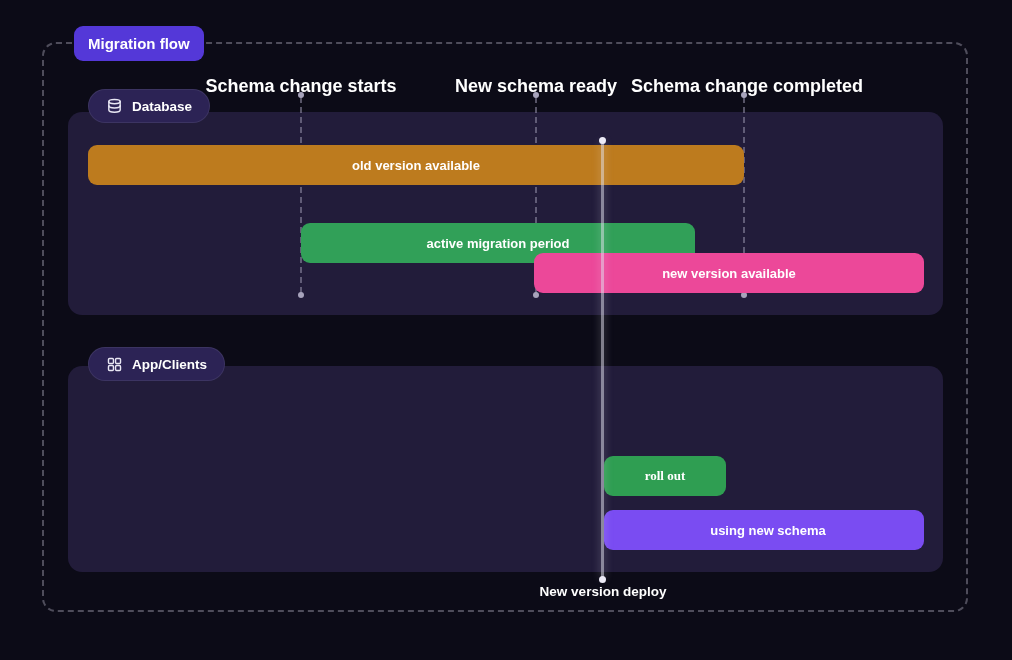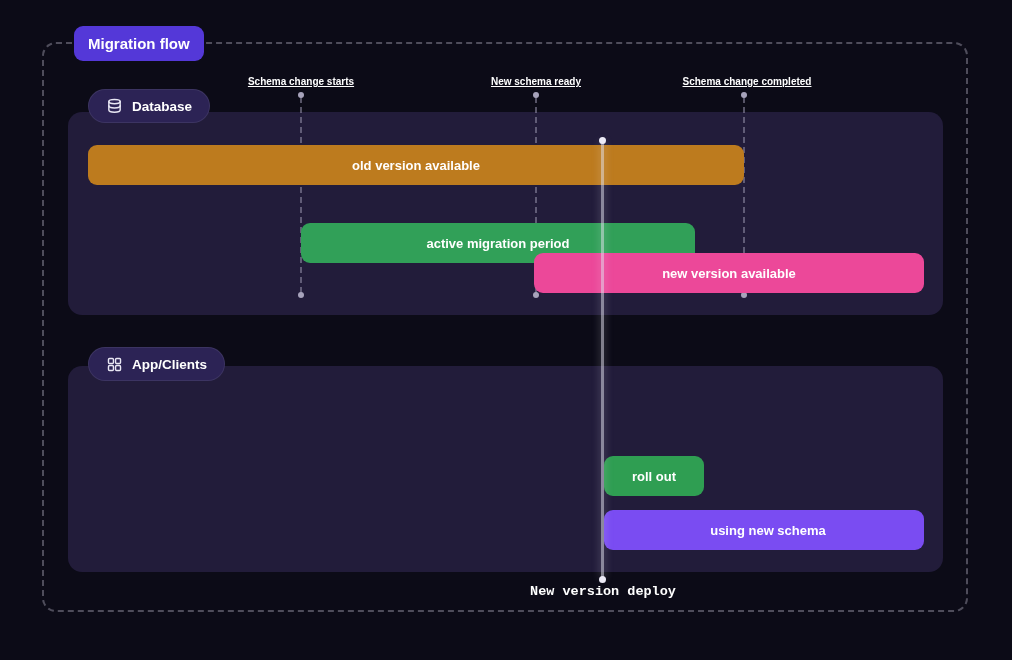--- a/index.html
+++ b/index.html
@@ -34,25 +34,24 @@
     color: #ffffff;
     font-size: 15px;
     font-weight: 600;
     z-index: 3;
   }
   .milestone-label {
     position: absolute;
     top: 76px;
     transform: translateX(-50%);
     color: #ffffff;
-    font-size: 10px;
+    font-size: 18px;
     font-weight: 700;
     white-space: nowrap;
     z-index: 3;
-    text-decoration: underline;
   }
   .vline {
     position: absolute;
     top: 97px;
     height: 196px;
     width: 0;
     border-left: 2px dashed rgba(150,146,170,0.55);
     z-index: 1;
   }
   .vline::before, .vline::after {
@@ -102,21 +101,21 @@
     color: #ffffff;
     font-size: 13px;
     font-weight: 700;
     white-space: nowrap;
     z-index: 2;
   }
   .bar-old     { left: 88px;  top: 145px; width: 656px; }
   .bar-active  { left: 301px; top: 199px; width: 394px; margin-top: 24px; }
   .bar-newver  { left: 534px; top: 253px; width: 390px; }
   .bar-oldsch  { left: 88px;  top: 402px; width: 616px; }
-  .bar-rollout { left: 604px; top: 456px; width: 100px; }
+  .bar-rollout { left: 604px; top: 456px; width: 122px; font-family: Liberation Serif, serif; }
   .bar-newsch  { left: 604px; top: 510px; width: 320px; }
   .deploy-line {
     position: absolute;
     left: 601px; top: 141px;
     width: 3px; height: 438px;
     background: rgba(225,225,238,0.55);
     border-radius: 2px;
     box-shadow: 0 0 8px rgba(235,235,250,0.35);
     z-index: 5;
   }
@@ -132,21 +131,20 @@
   .deploy-line::after  { bottom: -4px; }
   .deploy-label {
     position: absolute;
     left: 603px; top: 584px;
     transform: translateX(-50%);
     color: #ffffff;
     font-size: 13.5px;
     font-weight: 700;
     white-space: nowrap;
     z-index: 6;
-    font-family: Liberation Mono, monospace;
   }
 </style>
 </head>
 <body>
 
 <div id="stage" style="background: rgb(12, 11, 23);">
 
   <div class="frame"></div>
 
   <div class="panel panel-db" style="background: rgb(34, 28, 58);"></div>

